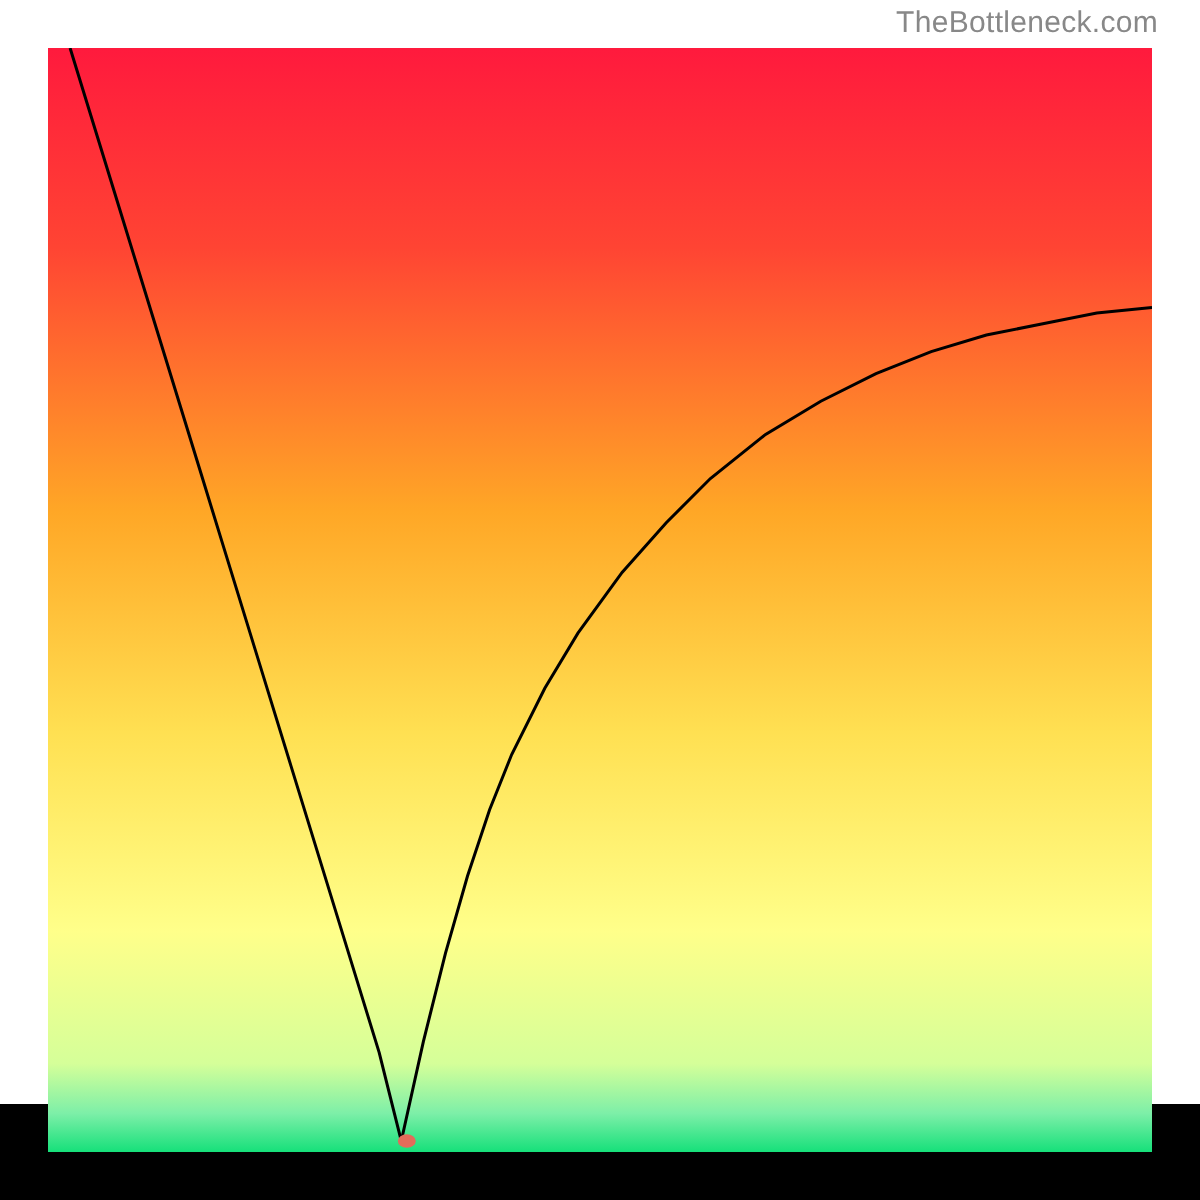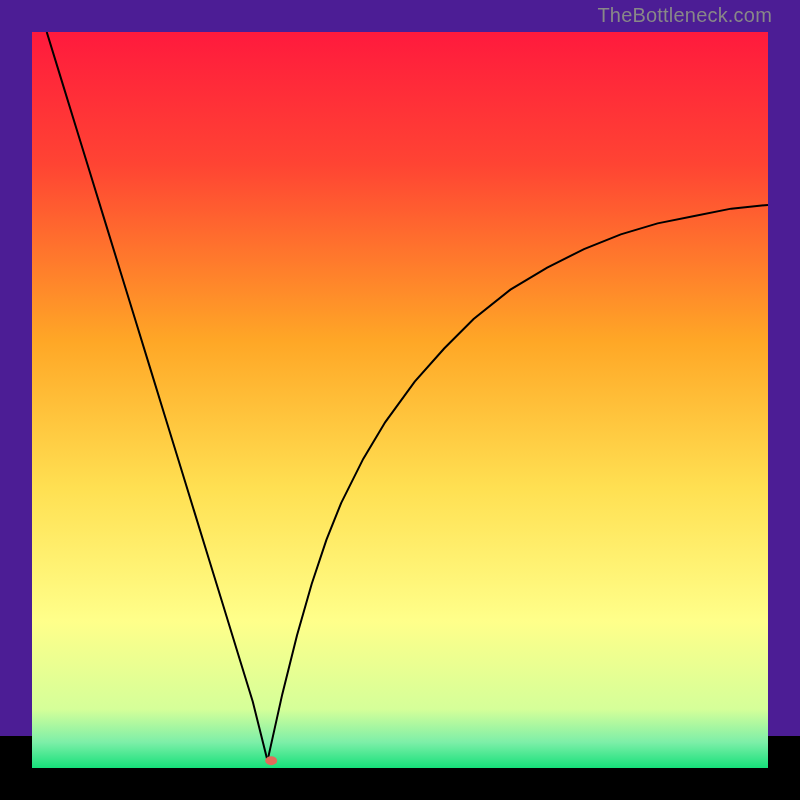--- a/index.html
+++ b/index.html
@@ -10,21 +10,21 @@
     overflow: hidden;
     background: #000;
     font-family: Arial, Helvetica, sans-serif;
   }
   .frame {
     position: absolute;
     top: 0;
     left: 0;
     width: 800px;
     height: 736px;
-    background: #4c1d95;
+    background: #ffffff;
   }
   .plot {
     position: absolute;
     top: 32px;
     left: 32px;
     width: 736px;
     height: 736px;
   }
   .attribution {
     position: absolute;

